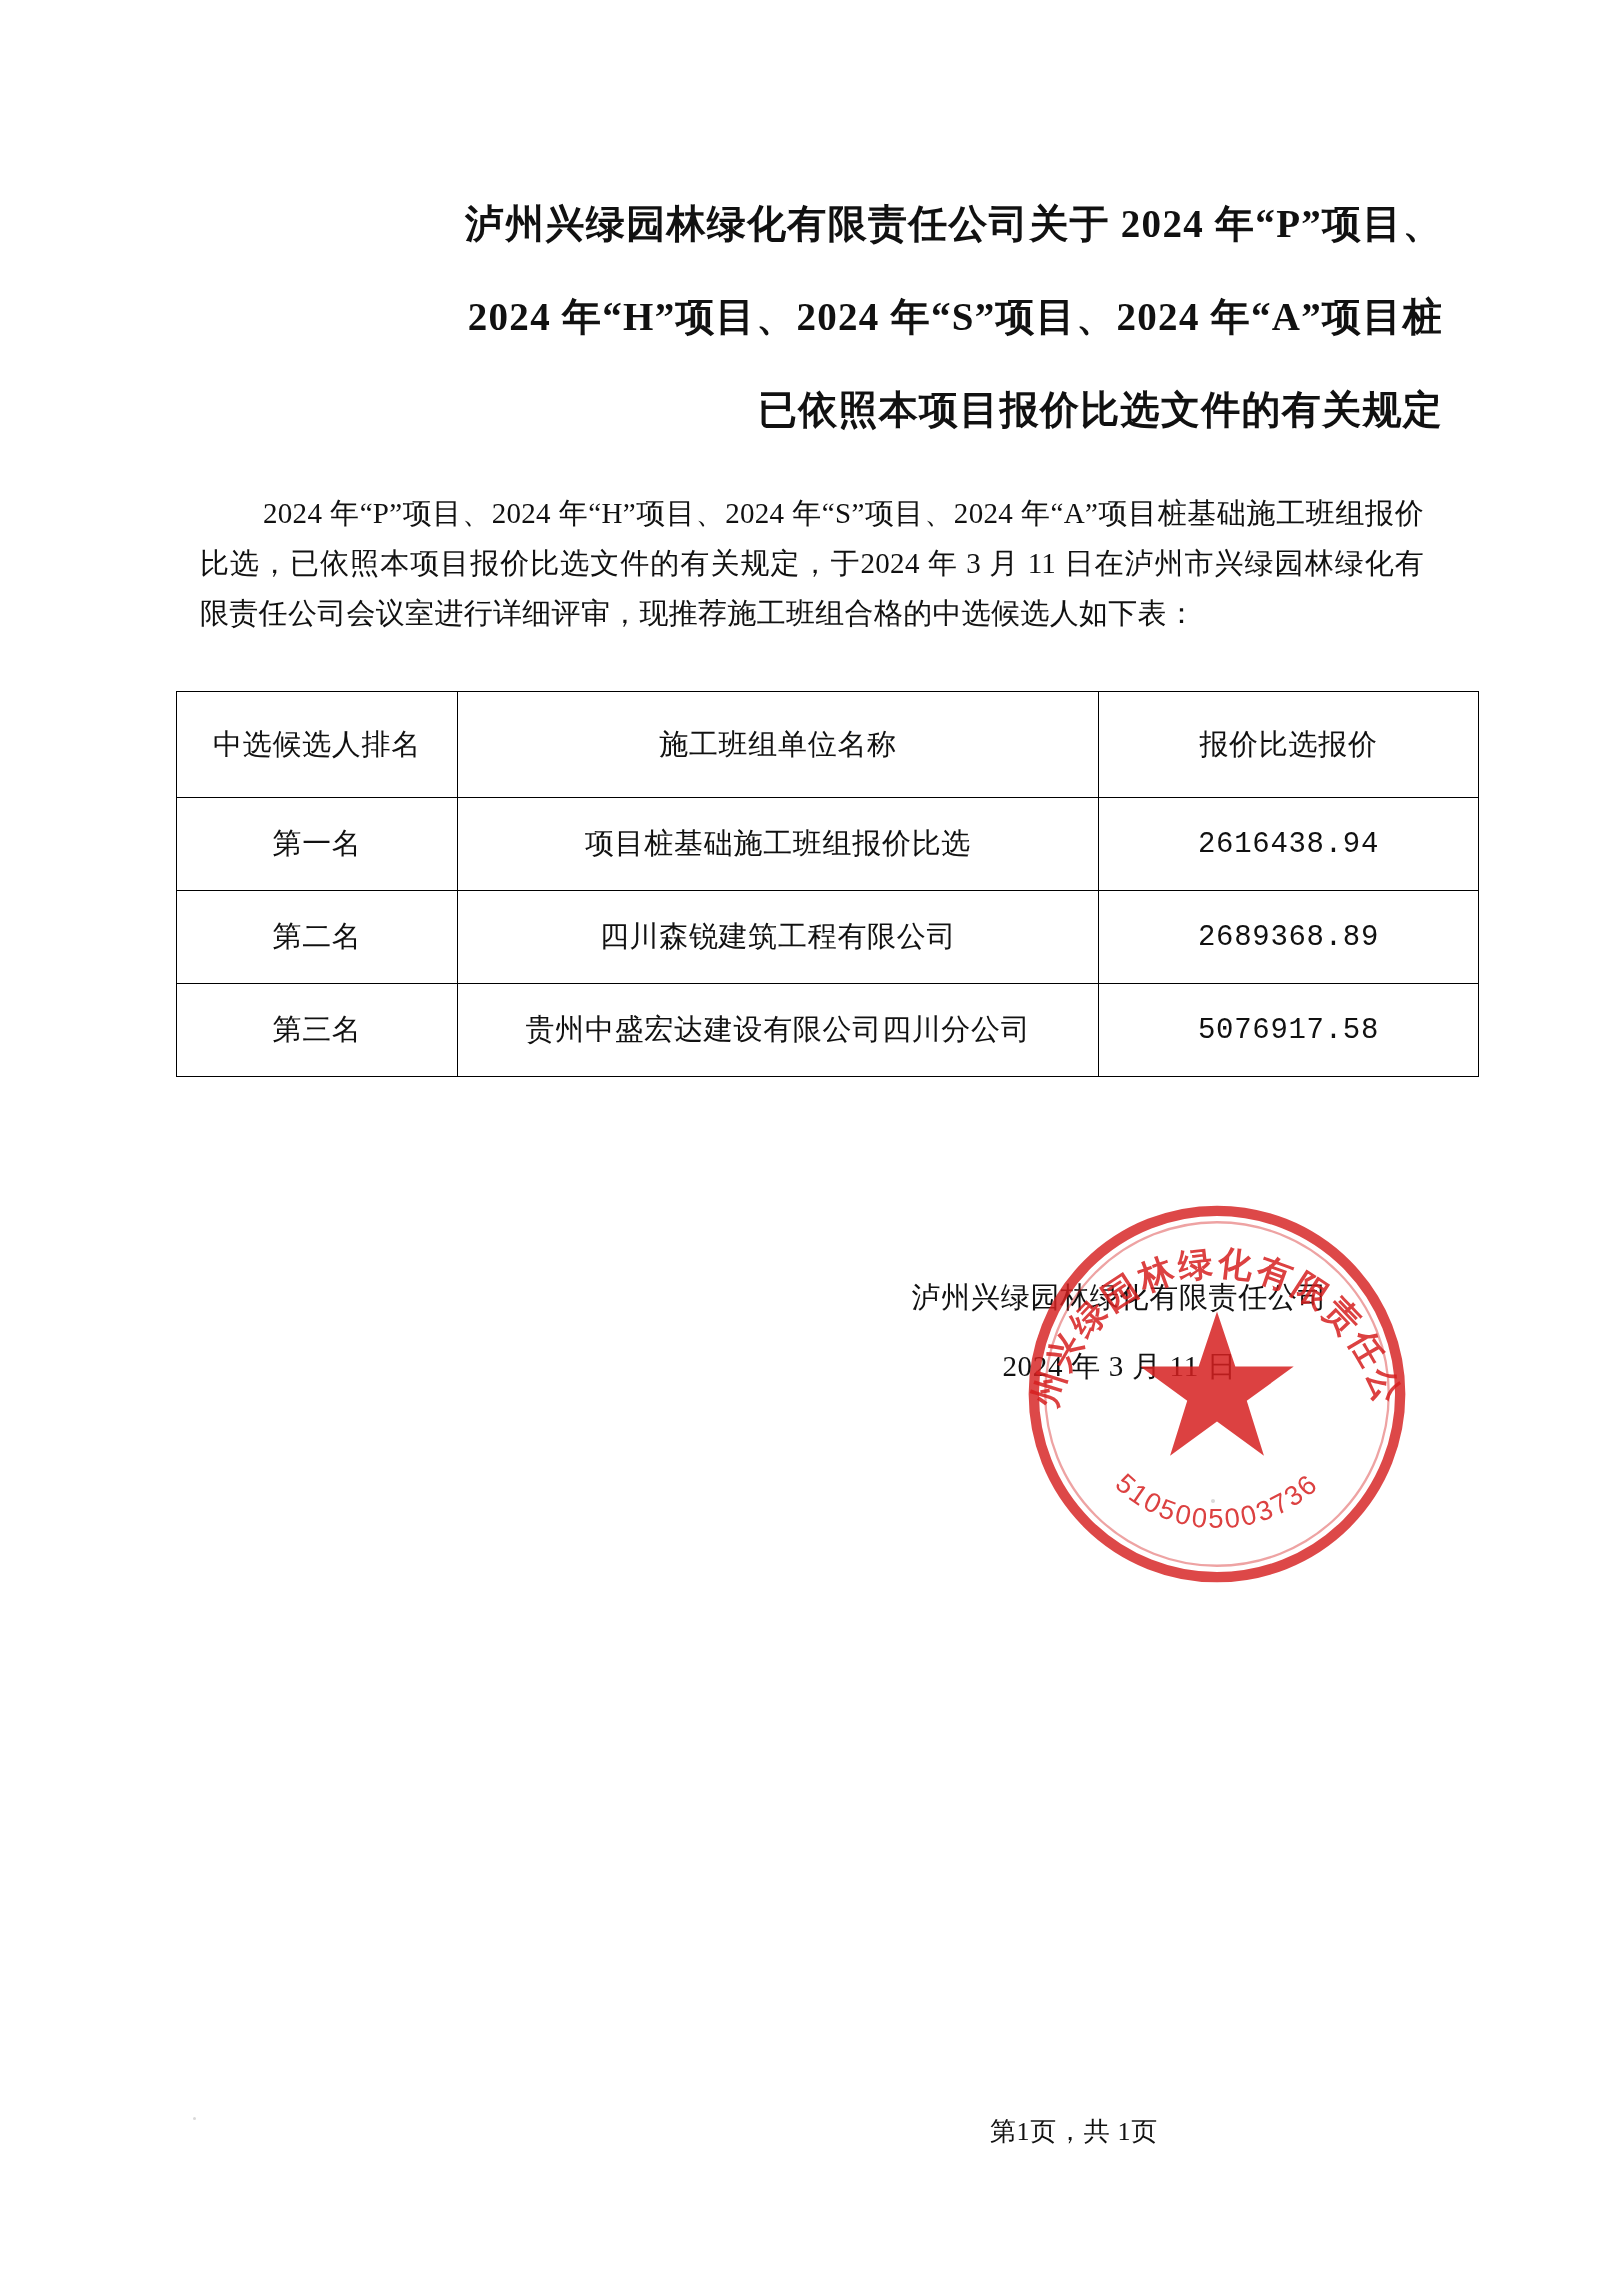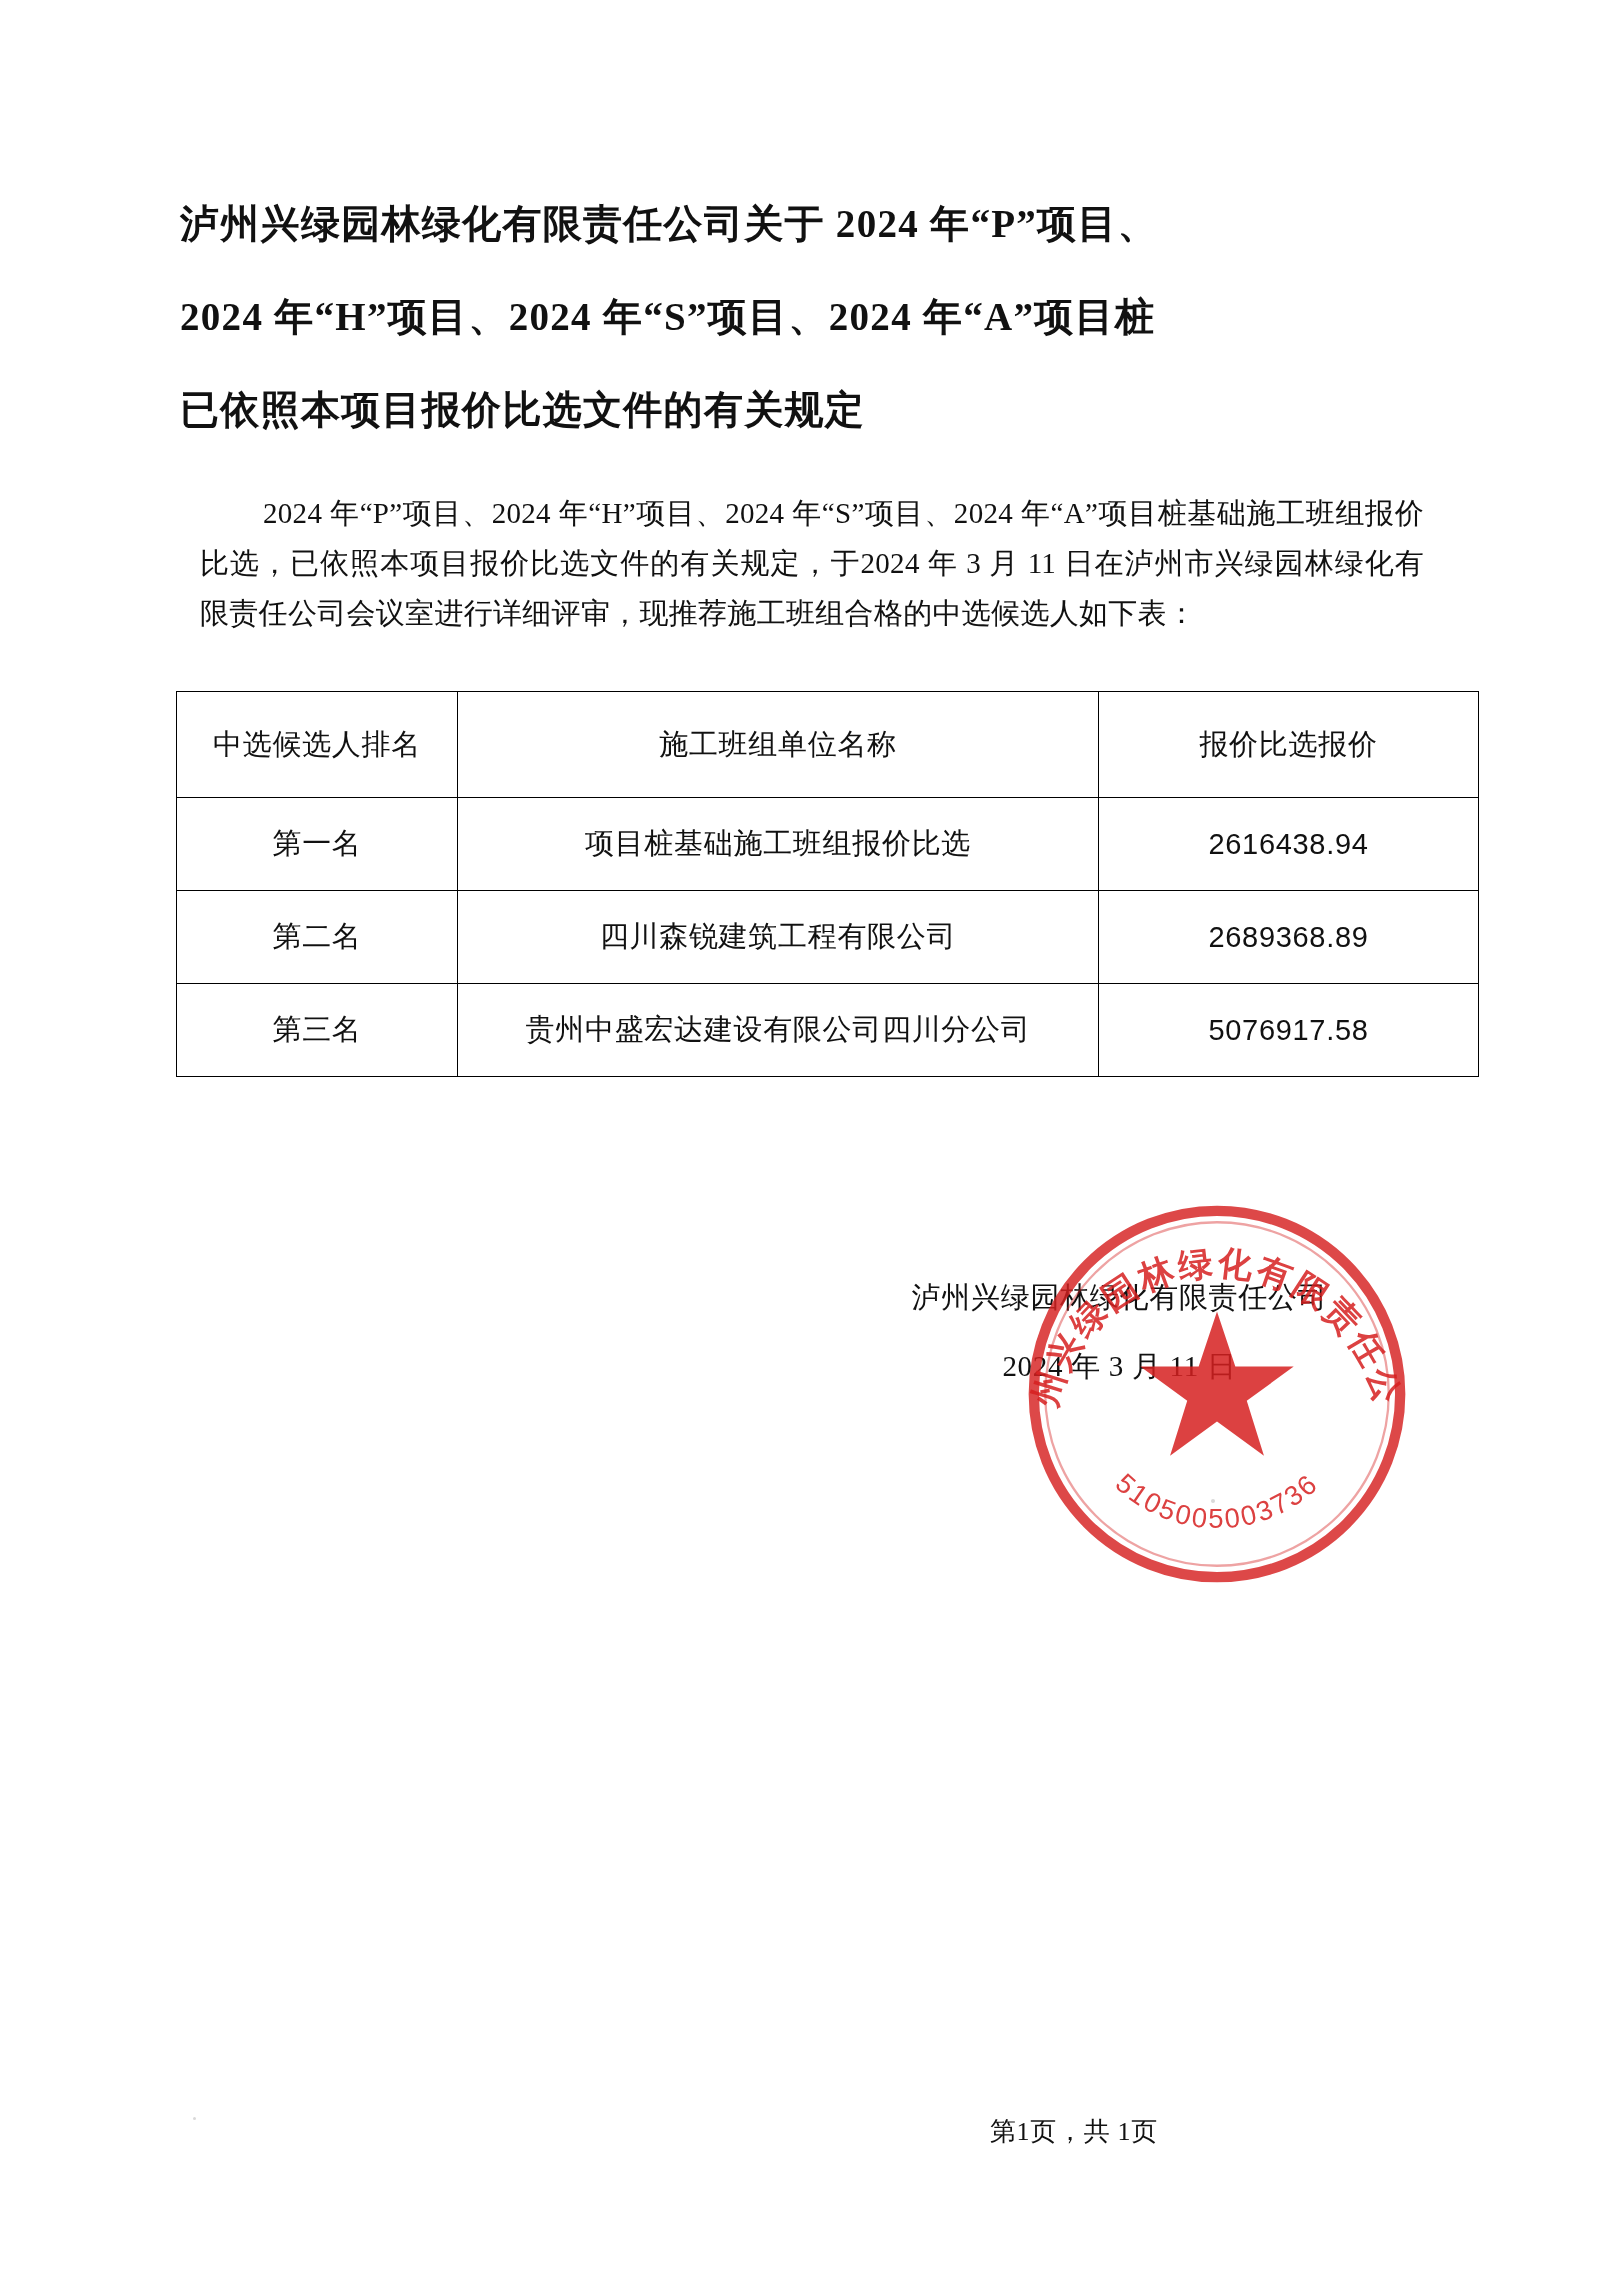--- a/index.html
+++ b/index.html
@@ -14,24 +14,24 @@
     background: #ffffff;
     margin: 0 auto;
     overflow: hidden;
     font-family: "Liberation Serif", "DejaVu Serif", serif;
     color: #111111;
   }
 
   
   .title-block {
     position: absolute;
-    left: 180px;
+    left: 212px;
     top: 177px;
     width: 1231px;
-    text-align: left;
+    text-align: right;
   }
   .title-line {
     font-size: 39px;
     font-weight: 700;
     letter-spacing: 1.3px;
     line-height: 93px;
     white-space: nowrap;
   }
 
   
@@ -63,21 +63,21 @@
     font-size: 29px;
     font-weight: 400;
     padding: 0;
     letter-spacing: 0.7px;
   }
   table.result-table thead td { height: 105px; }
   table.result-table tbody td { height: 92px; margin-left: 31px; }
   col.c1 { width: 281px; }
   col.c2 { width: 641px; }
   col.c3 { width: 380px; }
-  .num { font-family: Liberation Sans, sans-serif; letter-spacing: 1.3px; }
+  .num { font-family: Liberation Mono, monospace; letter-spacing: 1.3px; }
 
   
   .sign-block {
     position: absolute;
     left: 851px;
     top: 1263px;
     width: 537px;
     text-align: center;
     font-size: 29px;
     line-height: 69px;

